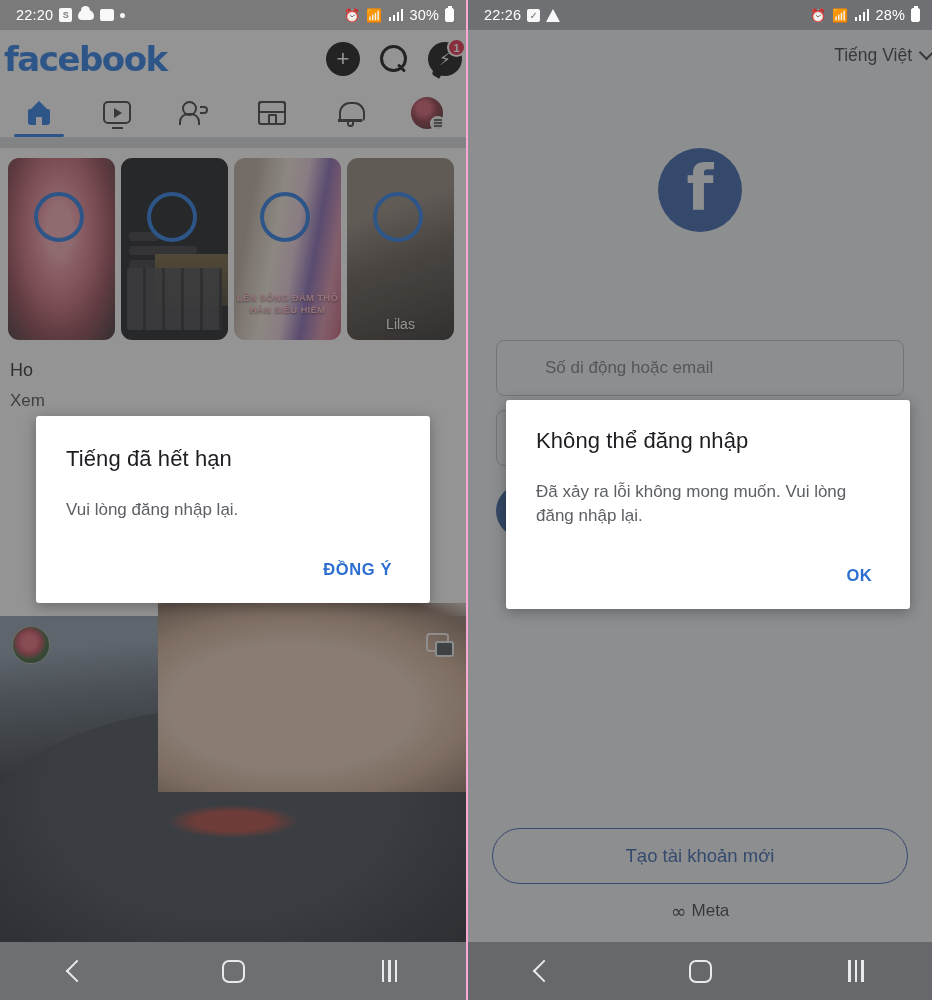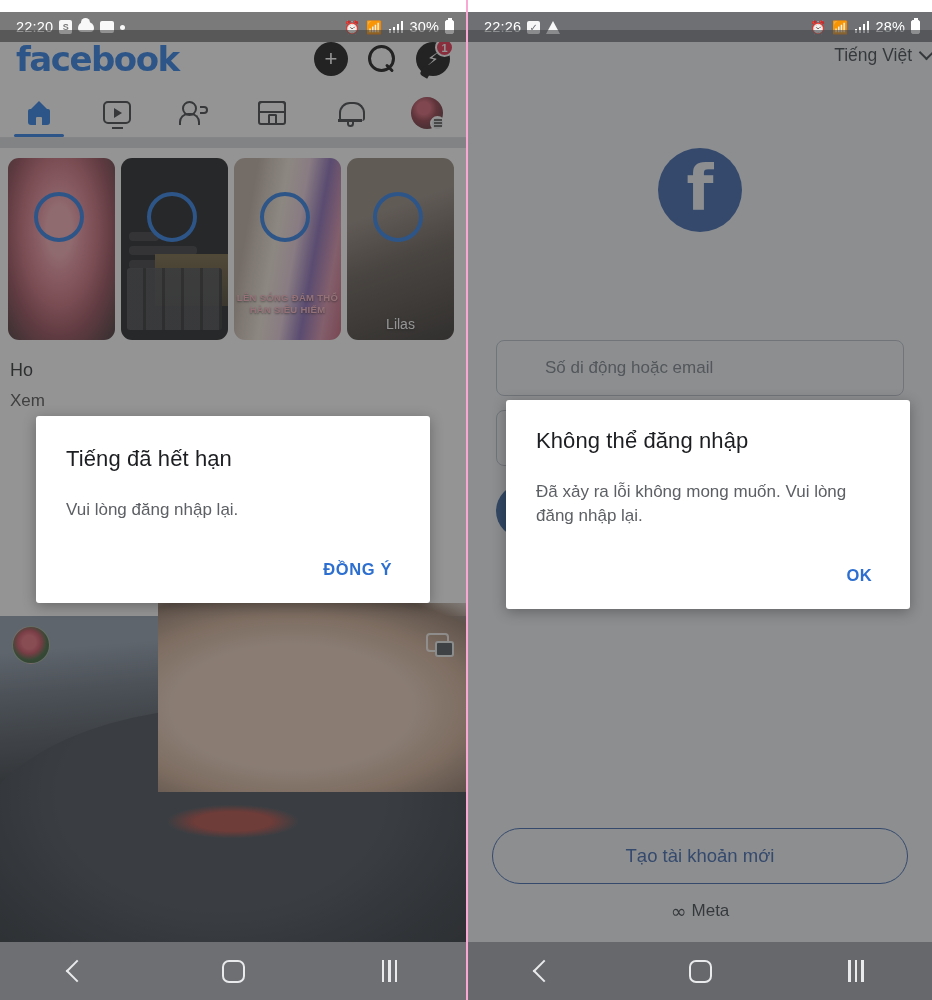--- a/index.html
+++ b/index.html
@@ -12,21 +12,21 @@
   .screens { display: flex; width: 932px; height: 1000px; }
   .phone { position: relative; width: 466px; height: 1000px; overflow: hidden; background:#fff; }
   .phone.right { border-left: 2px solid #f9a8d4; }
 
   
   .statusbar {
     position: relative; z-index: 5;
     height: 30px; display: flex; align-items: center;
     justify-content: space-between; padding: 0 12px 0 16px;
     background: #7a7a7a; color: #fff;
-    font-size: 14px; letter-spacing: .2px; margin-top: 12px;
+    font-size: 14px; letter-spacing: .2px;
   }
   .phone.right .statusbar { background: #6e7074; }
   .sb-left, .sb-right { display: flex; align-items: center; gap: 6px; }
   .sb-time { font-size: 14.5px; font-weight: 400; }
   .sb-ico { display:inline-block; opacity: .95; }
   .ico-shop { width: 13px; height: 14px; background:#fff; border-radius:2px;
      position: relative; color:#7a7a7a; font-size:9px; font-weight:700; text-align:center; line-height:14px;}
   .ico-cloud { width: 16px; height: 10px; background:#fff; border-radius: 6px 6px 4px 4px; position:relative;}
   .ico-cloud:before{content:"";position:absolute;width:9px;height:9px;background:#fff;border-radius:50%;top:-4px;left:3px;}
   .ico-photo { width: 14px; height: 12px; background:#fff; border-radius:2px; }
@@ -40,21 +40,21 @@
   .ico-sig i:nth-child(1){height:4px;} .ico-sig i:nth-child(2){height:6px;}
   .ico-sig i:nth-child(3){height:9px;} .ico-sig i:nth-child(4){height:12px;}
   .sb-batt { font-size:14.5px; }
   .ico-batt { width:9px;height:14px;border:1.5px solid #fff;border-radius:2px;position:relative;background:#fff;}
   .ico-batt:before{content:"";position:absolute;top:-3px;left:2px;width:4px;height:2px;background:#fff;}
 
   
   .fb-app { position:absolute; inset:30px 0 0 0; background:#fff; }
   .fb-dim { position:absolute; inset:0; background:rgba(60,60,60,.55); z-index:50; pointer-events:none;}
 
-  .fb-header { height:58px; display:flex; align-items:center; justify-content:space-between; padding:0 16px; background:#fff;}
+  .fb-header { height:58px; display:flex; align-items:center; justify-content:space-between; padding:0 4px; background:#fff;}
   .fb-logo { font-size:34px; font-weight:700; color:#1b74e4; letter-spacing:-1.5px;
     font-family:"DejaVu Sans","Liberation Sans",sans-serif; }
   .fb-actions { display:flex; align-items:center; gap:18px;}
   .circ-btn { width:34px;height:34px;border-radius:50%;background:#050505;position:relative;
      display:flex;align-items:center;justify-content:center;color:#fff;font-size:22px;font-weight:300;}
   .search-ico { width:32px;height:32px;position:relative;}
   .search-ico:before{content:"";position:absolute;width:21px;height:21px;border:3px solid #050505;border-radius:50%;top:2px;left:2px;}
   .search-ico:after{content:"";position:absolute;width:3px;height:10px;background:#050505;transform:rotate(-45deg);top:20px;left:22px;border-radius:2px;}
   .msg-wrap { position:relative; }
   .msg-ico { width:34px;height:34px;border-radius:50%;background:#050505;position:relative;}

